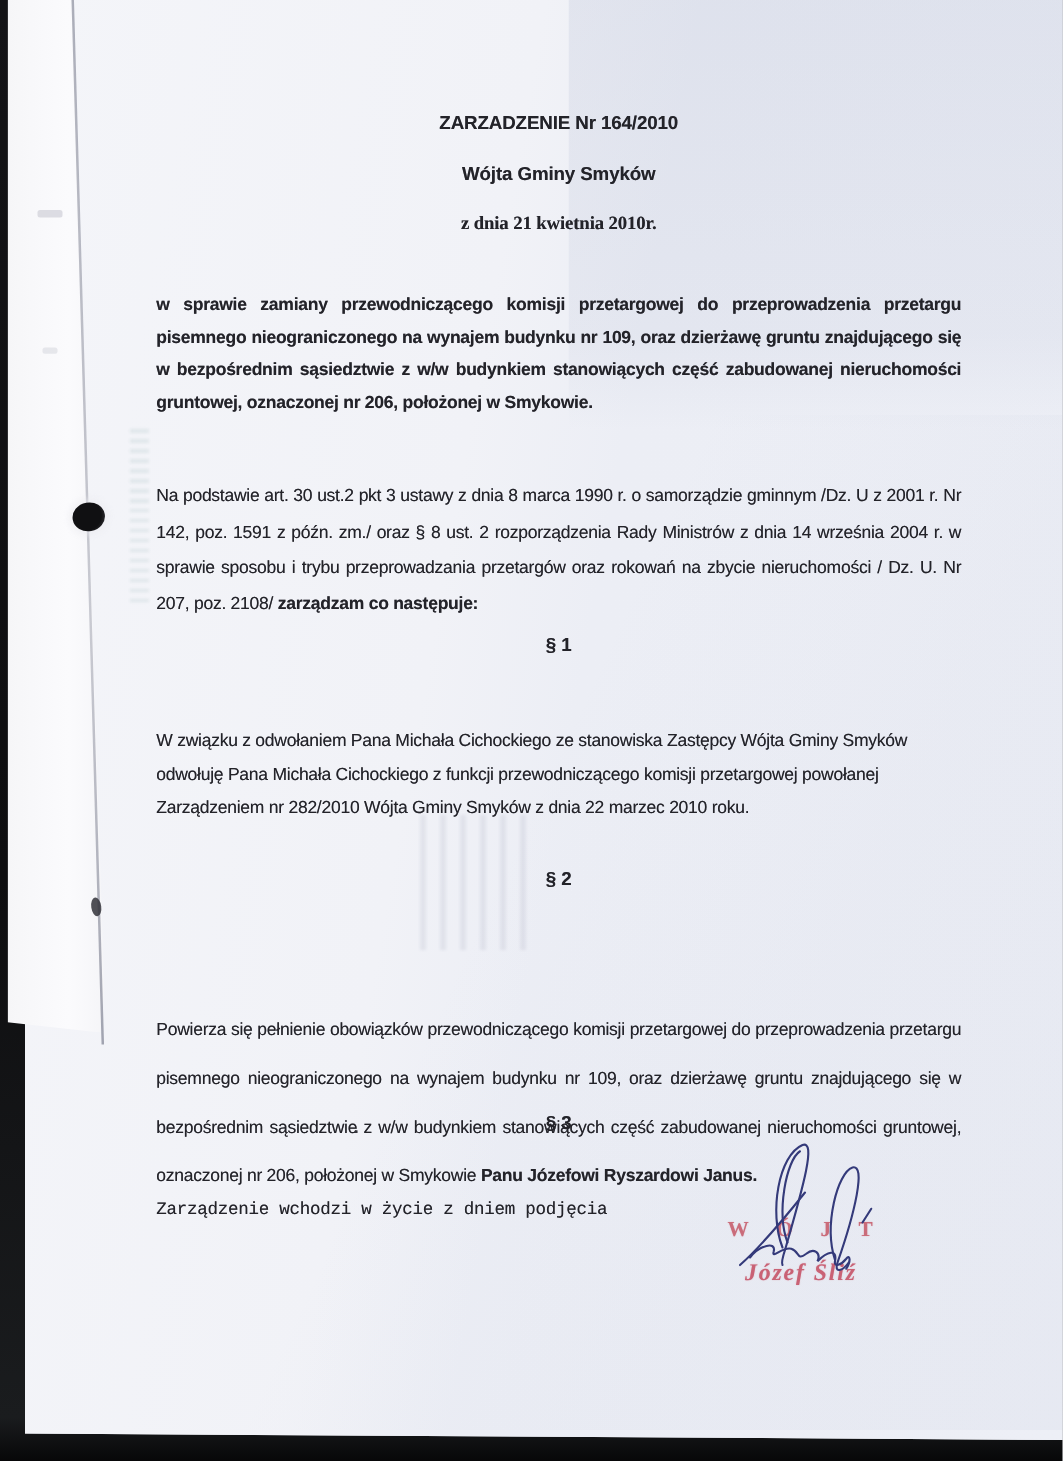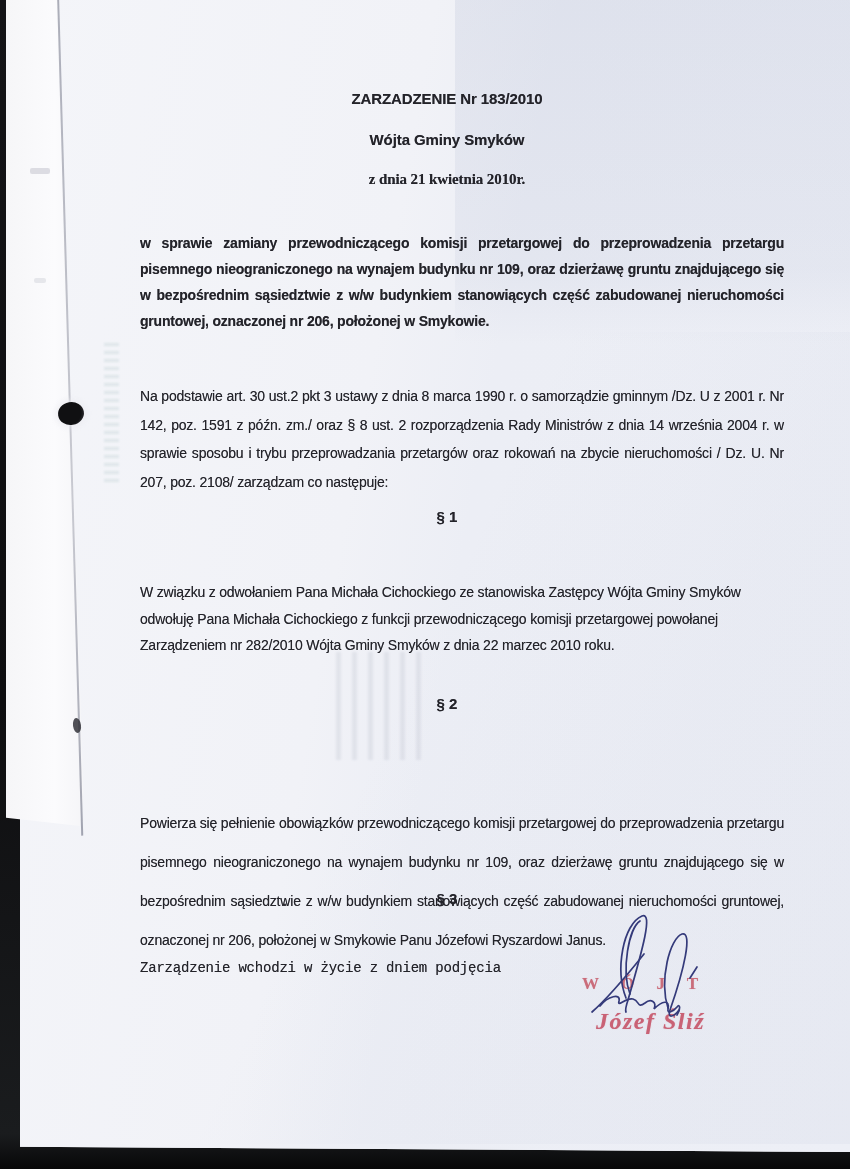--- a/index.html
+++ b/index.html
@@ -65,58 +65,58 @@
     background:repeating-linear-gradient(90deg,rgba(110,116,140,.13) 0 5px,transparent 5px 16px);
     filter:blur(1.2px);opacity:.85;
   }
   
   .doc-text{color:#232329;text-shadow:0 0 .4px rgba(35,35,45,.55);}
   .block{position:absolute;left:105px;width:644px;}
   .t-center{text-align:center;font-weight:700;font-size:15px;letter-spacing:-.1px;}
   .title1{top:98px;}
   .title2{top:139px;}
   .title3{top:179px;font-family:Liberation Serif, serif;}
-  .para{font-size:14px;letter-spacing:-.2px;line-height:26px;margin-left:15px;}
+  .para{font-size:14px;letter-spacing:-.2px;line-height:26px;}
   .subject{top:238px;font-weight:700;text-align:justify;line-height:26px;}
   .basis{top:390px;text-align:justify;line-height:28.5px;}
-  .basis b,.s2 b{font-weight:400;}
+  .basis b,.s2 b{font-weight:700;}
   .sec-head{font-weight:700;font-size:15px;text-align:center;}
   .s1h{top:516px;}
   .s1{top:587px;line-height:26.5px;}
   .s2h{top:703px;}
   .s2{top:812px;text-align:justify;line-height:39px;}
   .s3h{top:898px;}
   .s3{top:963px;font-family:Liberation Mono, monospace;}
   .stray-dot{position:absolute;left:263px;top:901px;width:5px;font-size:14px;font-weight:700;color:#33333a;}
   
   .sig-wrap{position:absolute;left:560px;top:922px;width:180px;height:130px;}
   .stamp-title{
     position:absolute;left:2px;top:60px;
     font-family:"Liberation Serif",serif;font-weight:700;font-size:17px;
     letter-spacing:9px;color:#c75f6e;opacity:.9;
     text-shadow:0 0 1px rgba(199,95,110,.5);
   }
   .signer-name{
     position:absolute;left:16px;top:94px;
-    font-family:"Liberation Serif",serif;font-style:italic;font-weight:700;font-size:24px;
+    font-family:"Liberation Serif",serif;font-style:italic;font-weight:700;font-size:19px;
     letter-spacing:1.5px;color:#c96275;
     text-shadow:0 0 1px rgba(201,98,117,.45);
   }
   .sig-ink{position:absolute;left:10px;top:-6px;}
 </style>
 </head>
 <body>
 
 <div class="page">
   <div class="tone-split"></div>
   <div class="tone-soft-bottom"></div>
   <div class="bleed1"></div>
   <div class="bleed2"></div>
 
-  <div class="block doc-text t-center title1">ZARZADZENIE Nr 183/2010</div>
+  <div class="block doc-text t-center title1">ZARZADZENIE Nr 164/2010</div>
   <div class="block doc-text t-center title2">Wójta Gminy Smyków</div>
   <div class="block doc-text t-center title3">z dnia 21 kwietnia 2010r.</div>
 
   <div class="block doc-text para subject">w sprawie zamiany przewodniczącego komisji przetargowej do przeprowadzenia przetargu pisemnego nieograniczonego na wynajem budynku nr 109, oraz dzierżawę gruntu znajdującego się w bezpośrednim sąsiedztwie z w/w budynkiem stanowiących część zabudowanej nieruchomości gruntowej, oznaczonej nr 206, położonej w Smykowie.</div>
 
   <div class="block doc-text para basis"><span>Na podstawie art. 30 ust.2 pkt 3 ustawy z dnia 8 marca 1990 r. o samorządzie gminnym /Dz. U z 2001 r. Nr 142, poz. 1591 z późn. zm./ oraz § 8 ust. 2 rozporządzenia Rady Ministrów z dnia 14 września 2004 r. w sprawie sposobu i trybu przeprowadzania przetargów oraz rokowań na zbycie nieruchomości / Dz. U. Nr 207, poz. 2108/ </span><b>zarządzam co następuje:</b></div>
 
   <div class="block doc-text sec-head s1h">§ 1</div>
   <div class="block doc-text para s1">W związku z odwołaniem Pana Michała Cichockiego ze stanowiska Zastępcy Wójta Gminy Smyków odwołuję Pana Michała Cichockiego z funkcji przewodniczącego komisji przetargowej powołanej Zarządzeniem nr 282/2010 Wójta Gminy Smyków z dnia 22 marzec 2010 roku.</div>
 

